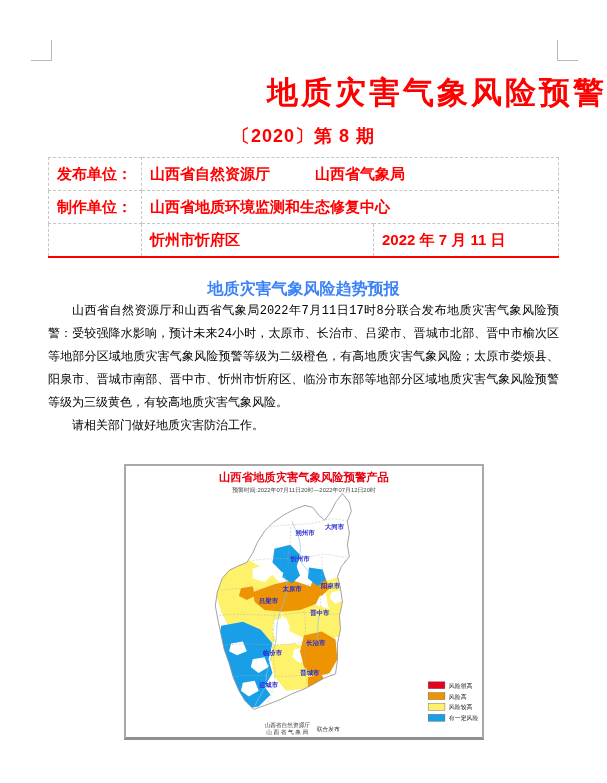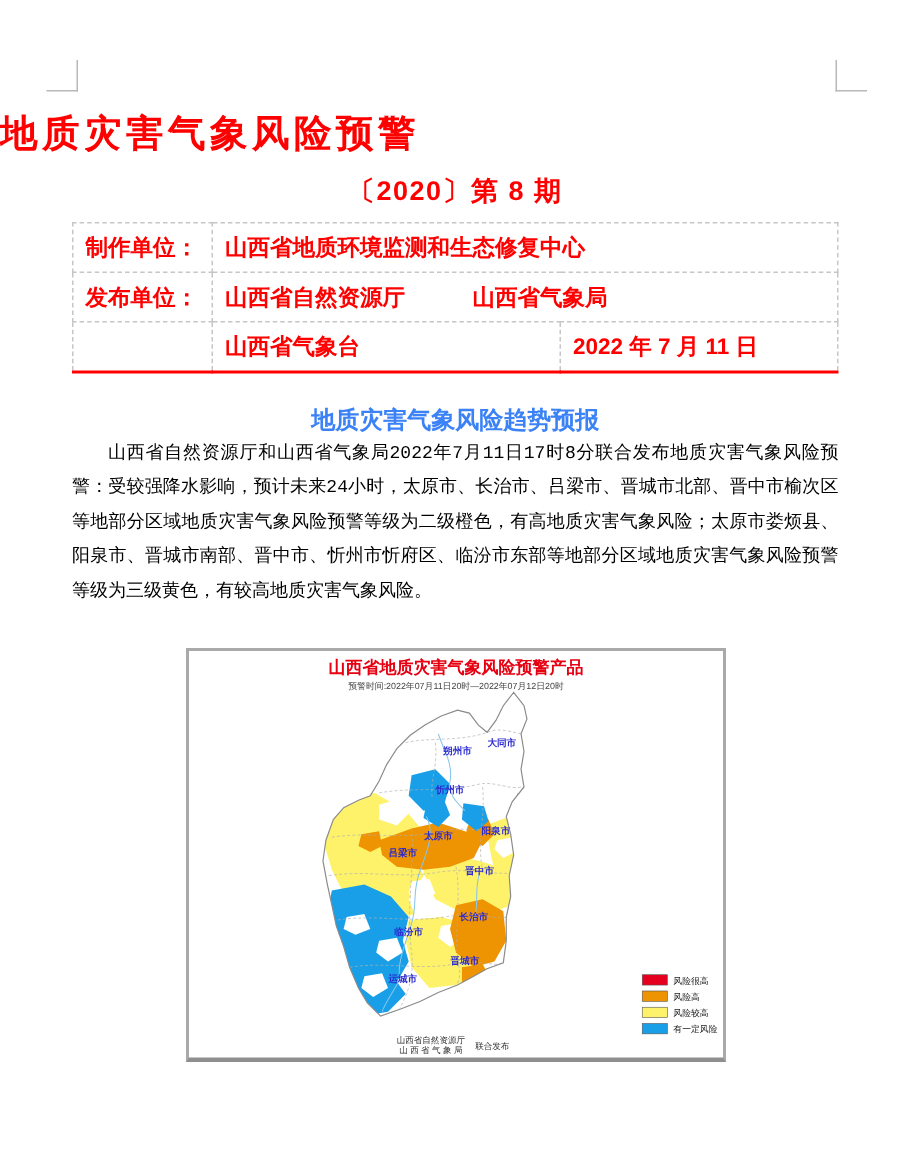--- a/index.html
+++ b/index.html
@@ -9,22 +9,22 @@
     color:#000;
   }
   .page{position:absolute;inset:0;background:#fff;}
 
   
   .crop{position:absolute;width:20px;height:20px;}
   .crop.tl{left:31px;top:40px;border-right:1px solid #b8b8b8;border-bottom:1px solid #b8b8b8;}
   .crop.tr{right:29px;top:40px;border-left:1px solid #b8b8b8;border-bottom:1px solid #b8b8b8;}
 
   .doc-title{
-    margin:72px 0 0 0;text-align:left;
-    font-size:25px;font-weight:bold;color:#ff0000;letter-spacing:3px;
+    margin:72px 0 0 0;text-align:right;
+    font-size:31px;font-weight:bold;color:#ff0000;letter-spacing:3px;
   }
   .doc-issue{
     margin-top:10px;text-align:center;
     font-size:18px;font-weight:bold;color:#ff0000;letter-spacing:1px;
   }
 
   .content{width:511px;margin:0 auto;}
 
   table.info-table{
     width:511px;margin-top:9px;border-collapse:collapse;table-layout:fixed;
@@ -69,39 +69,40 @@
   <div class="content">
 
     <table class="info-table">
       <colgroup>
           <col style="width:93px">
           <col style="width:232px">
           <col>
         </colgroup>
       <tbody>
       <tr>
+        <td>发布单位：</td>
+        <td colspan="2">山西省自然资源厅　　　山西省气象局</td>
+      </tr>
+      <tr>
         <td>制作单位：</td>
         <td colspan="2">山西省地质环境监测和生态修复中心</td>
       </tr>
       <tr>
-        <td>发布单位：</td>
-        <td colspan="2">山西省自然资源厅　　　山西省气象局</td>
-      </tr>
-      <tr>
         <td></td>
-        <td>山西省气象台</td>
+        <td>忻州市忻府区</td>
         <td class="cell-date">2022 年 7 月 11 日</td>
       </tr>
       </tbody>
     </table>
 
     <div class="report-heading">地质灾害气象风险趋势预报</div>
 
     <div class="report-body">
       <p>山西省自然资源厅和山西省气象局2022年7月11日17时8分联合发布地质灾害气象风险预警：受较强降水影响，预计未来24小时，太原市、长治市、吕梁市、晋城市北部、晋中市榆次区等地部分区域地质灾害气象风险预警等级为二级橙色，有高地质灾害气象风险；太原市娄烦县、阳泉市、晋城市南部、晋中市、忻州市忻府区、临汾市东部等地部分区域地质灾害气象风险预警等级为三级黄色，有较高地质灾害气象风险。</p>
+      <p>请相关部门做好地质灾害防治工作。</p>
     </div>
   </div>
 
   <div class="map-frame">
     <svg width="356" height="271" viewBox="0 0 360 275" xmlns="http://www.w3.org/2000/svg">
 
       <defs>
         <clipPath id="provClip">
           <polygon points="219,28 226,37 228,46 224,56 226,68 224,80 226,92 218,102 214,112 217,124 219,138 216,152 217,166 214,180 214,196 212,211 201,215 192,220 181,226 168,231 156,237 143,242 129,247 120,238 114,228 108,214 104,200 99,186 96,172 93,158 90,142 92,128 97,114 104,106 114,101 122,98 128,88 133,77 140,66 149,57 159,50 170,44 181,40 189,42 195,50 201,55 207,47 212,37"></polygon>
         </clipPath>

